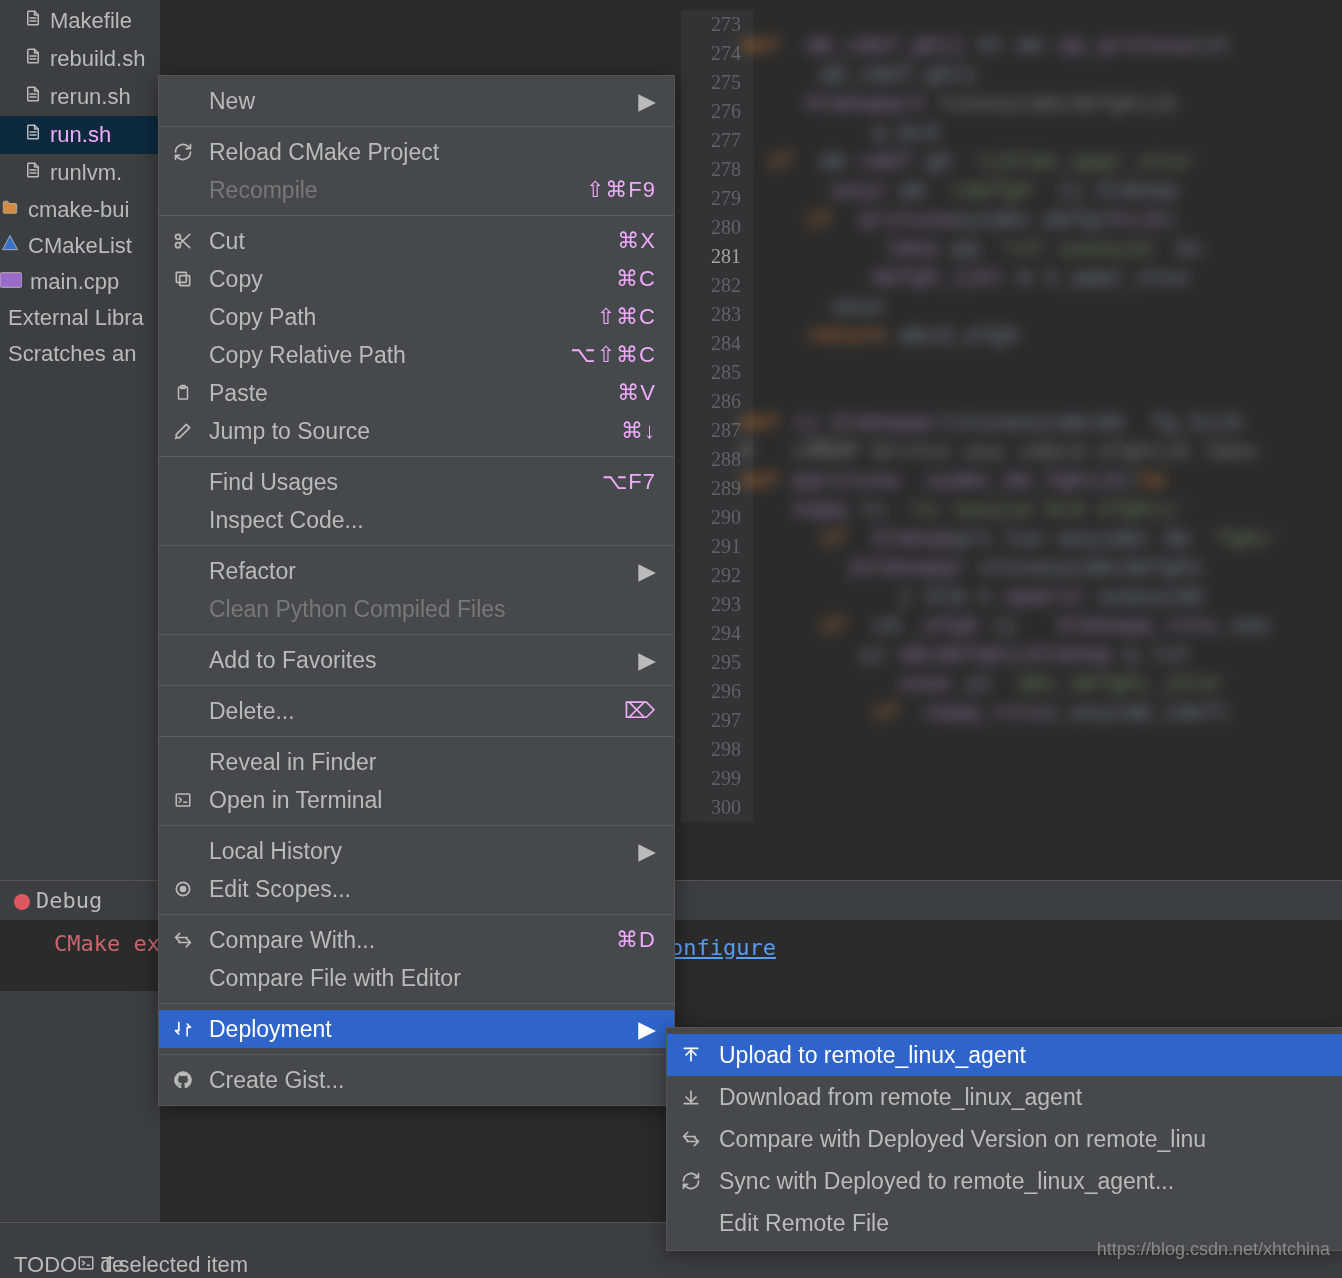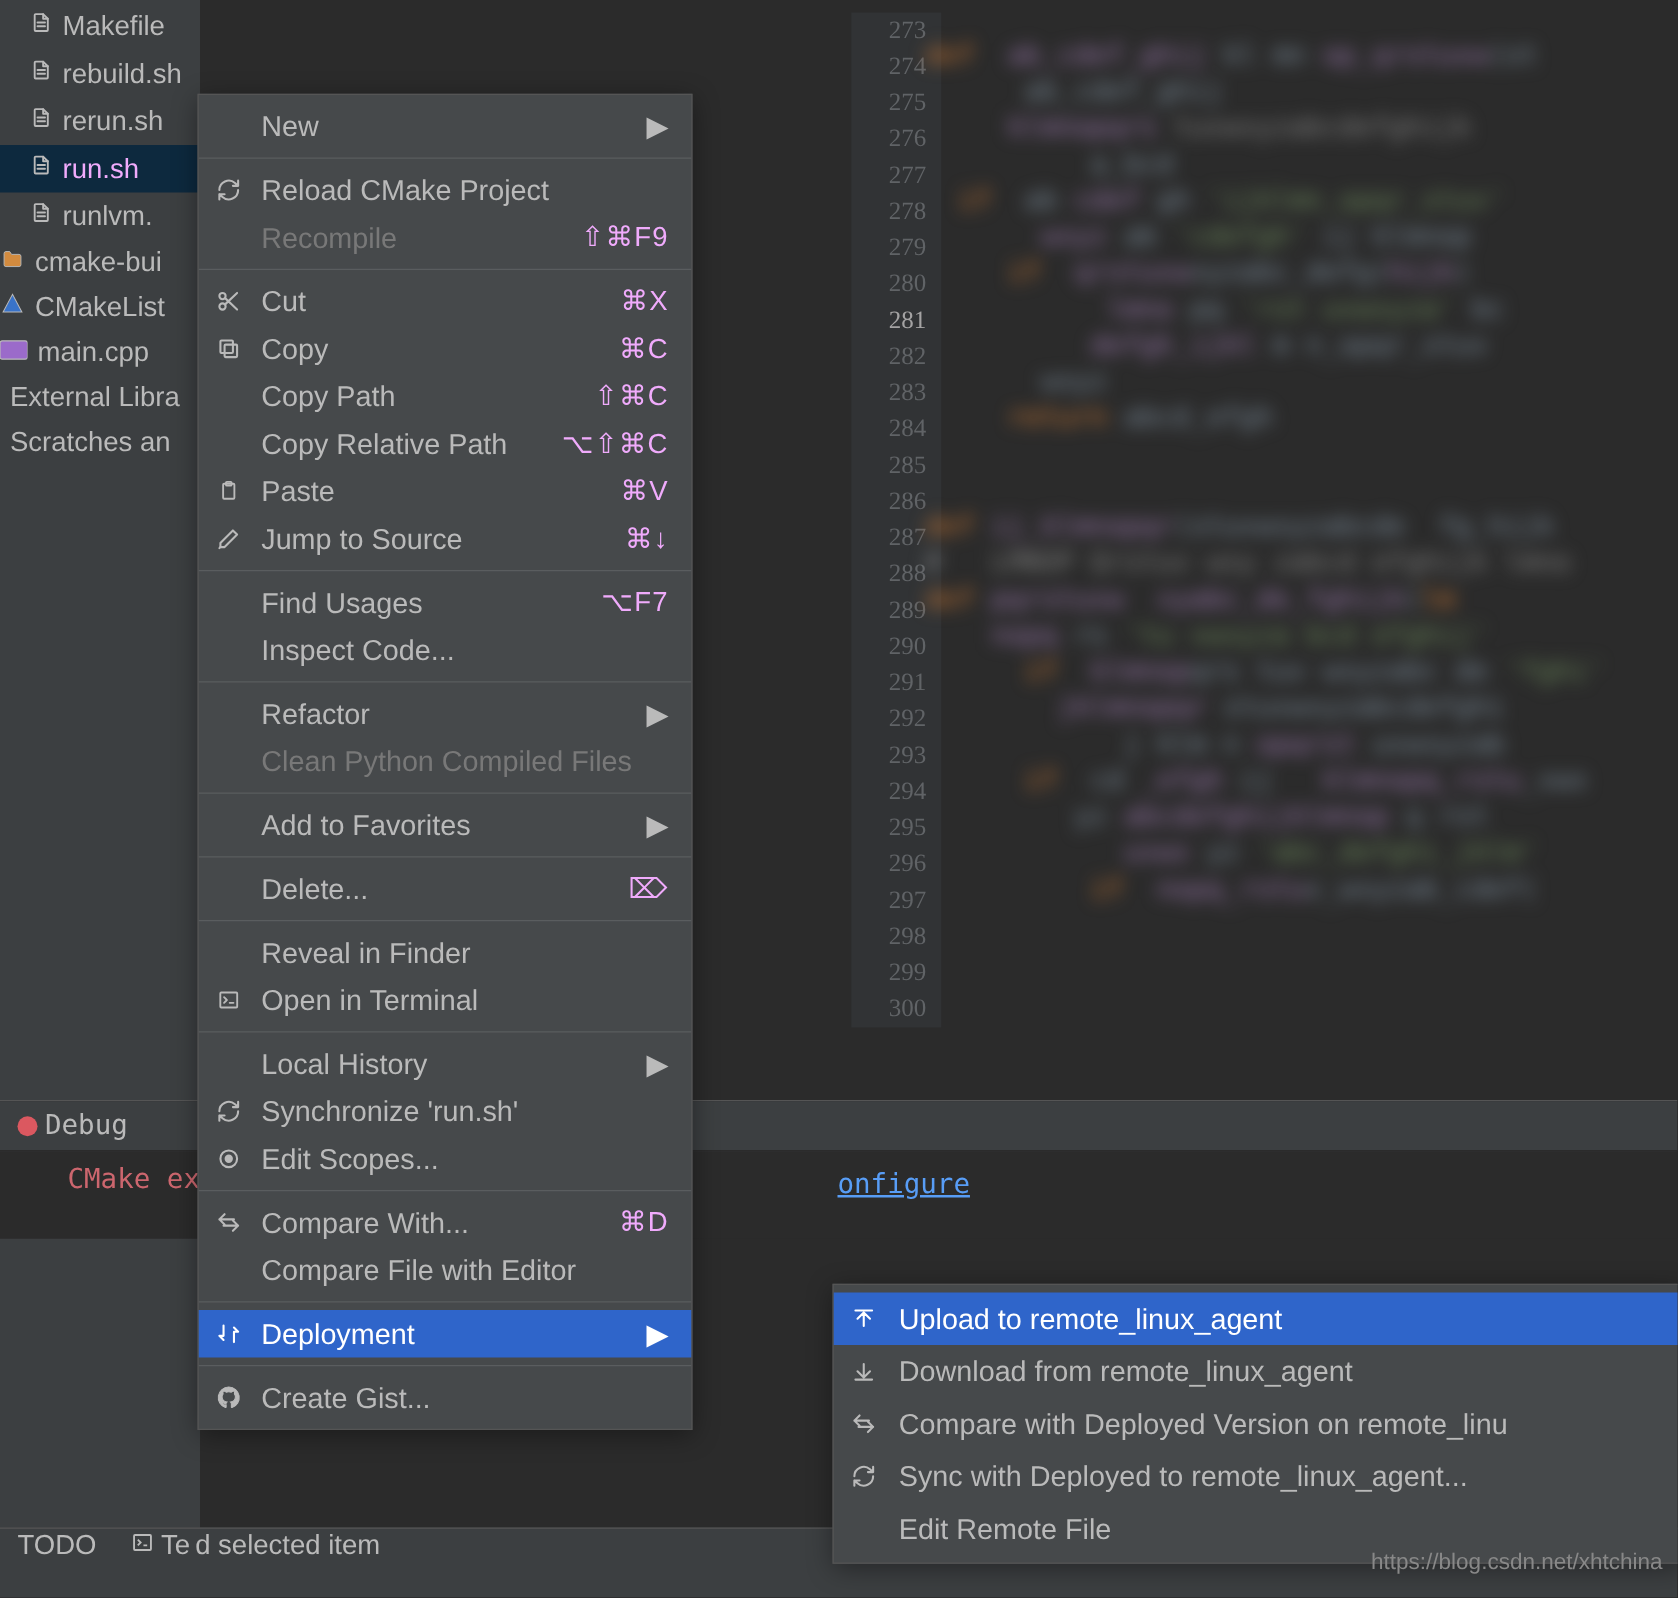--- a/index.html
+++ b/index.html
@@ -91,30 +91,30 @@
     display:flex;align-items:center;gap:18px;padding-left:14px;
     border-bottom:1px solid #2b2b2b;
   }
   .bottom-tabs .err-dot{ width:16px;height:16px;border-radius:50%;background:#db5860;display:inline-block;vertical-align:middle;margin-right:6px;}
   .bottom-body{padding:10px 54px;}
   .bottom-body .red{color:#cc666e;}
   .configure-link{ position:absolute; left:670px; top:935px; color:#589df6; text-decoration: underline; font-family: Menlo, monospace; font-size:22px;}
 
   .statusbar{
     position:absolute;left:0;bottom:0;right:0;height:56px;background:#3c3f41;border-top:1px solid #555;
-    display:flex;align-items:flex-start;gap:28px;padding-left:14px;color:#bababa;font-size:22px;white-space:nowrap;
+    display:flex;align-items:flex-end;padding-left:14px;color:#bababa;font-size:22px;white-space:nowrap;
   }
   .watermark{position:absolute;right:12px;bottom:18px;font-size:18px;color:#888;}
 
   
   .ctx {
     position: absolute;
     left: 158px;
     top: 75px;
-    width: 396px;
+    width: 517px;
     background: #46494b;
     border: 1px solid #555;
     padding: 6px 0;
     font-size: 23px;
     box-shadow: 0 4px 20px rgba(0,0,0,.4);
   }
   .ctx .row {
     display:flex;align-items:center;height:38px;padding:0 18px 0 12px;gap:14px;
     color:#bababa;white-space:nowrap;
   }
@@ -431,29 +431,20 @@
     <div class="sep"></div>
     <div class="row">
       <span class="ic"></span>
       <span>Local History</span>
       <span class="sp"></span>
       <span class="arrow">▶</span>
     </div>
     <div class="row">
       <span class="ic">
         <svg width="20" height="20" viewBox="0 0 24 24" stroke-width="2" fill="none" stroke-linecap="round" stroke-linejoin="round">
-          <path d="M3 12a9 9 0 0 1 15-6.7L21 8M21 3v5h-5M21 12a9 9 0 0 1-15 6.7L3 16M3 21v-5h5"></path>
-        </svg>
-      </span>
-      <span>Synchronize 'run.sh'</span>
-      <span class="sp"></span>
-    </div>
-    <div class="row">
-      <span class="ic">
-        <svg width="20" height="20" viewBox="0 0 24 24" stroke-width="2" fill="none" stroke-linecap="round" stroke-linejoin="round">
           <circle cx="12" cy="12" r="8"></circle>
           <circle cx="12" cy="12" r="3" fill="#bababa"></circle>
         </svg>
       </span>
       <span>Edit Scopes...</span>
       <span class="sp"></span>
     </div>
     <div class="sep"></div>
     <div class="row">
       <span class="ic">

